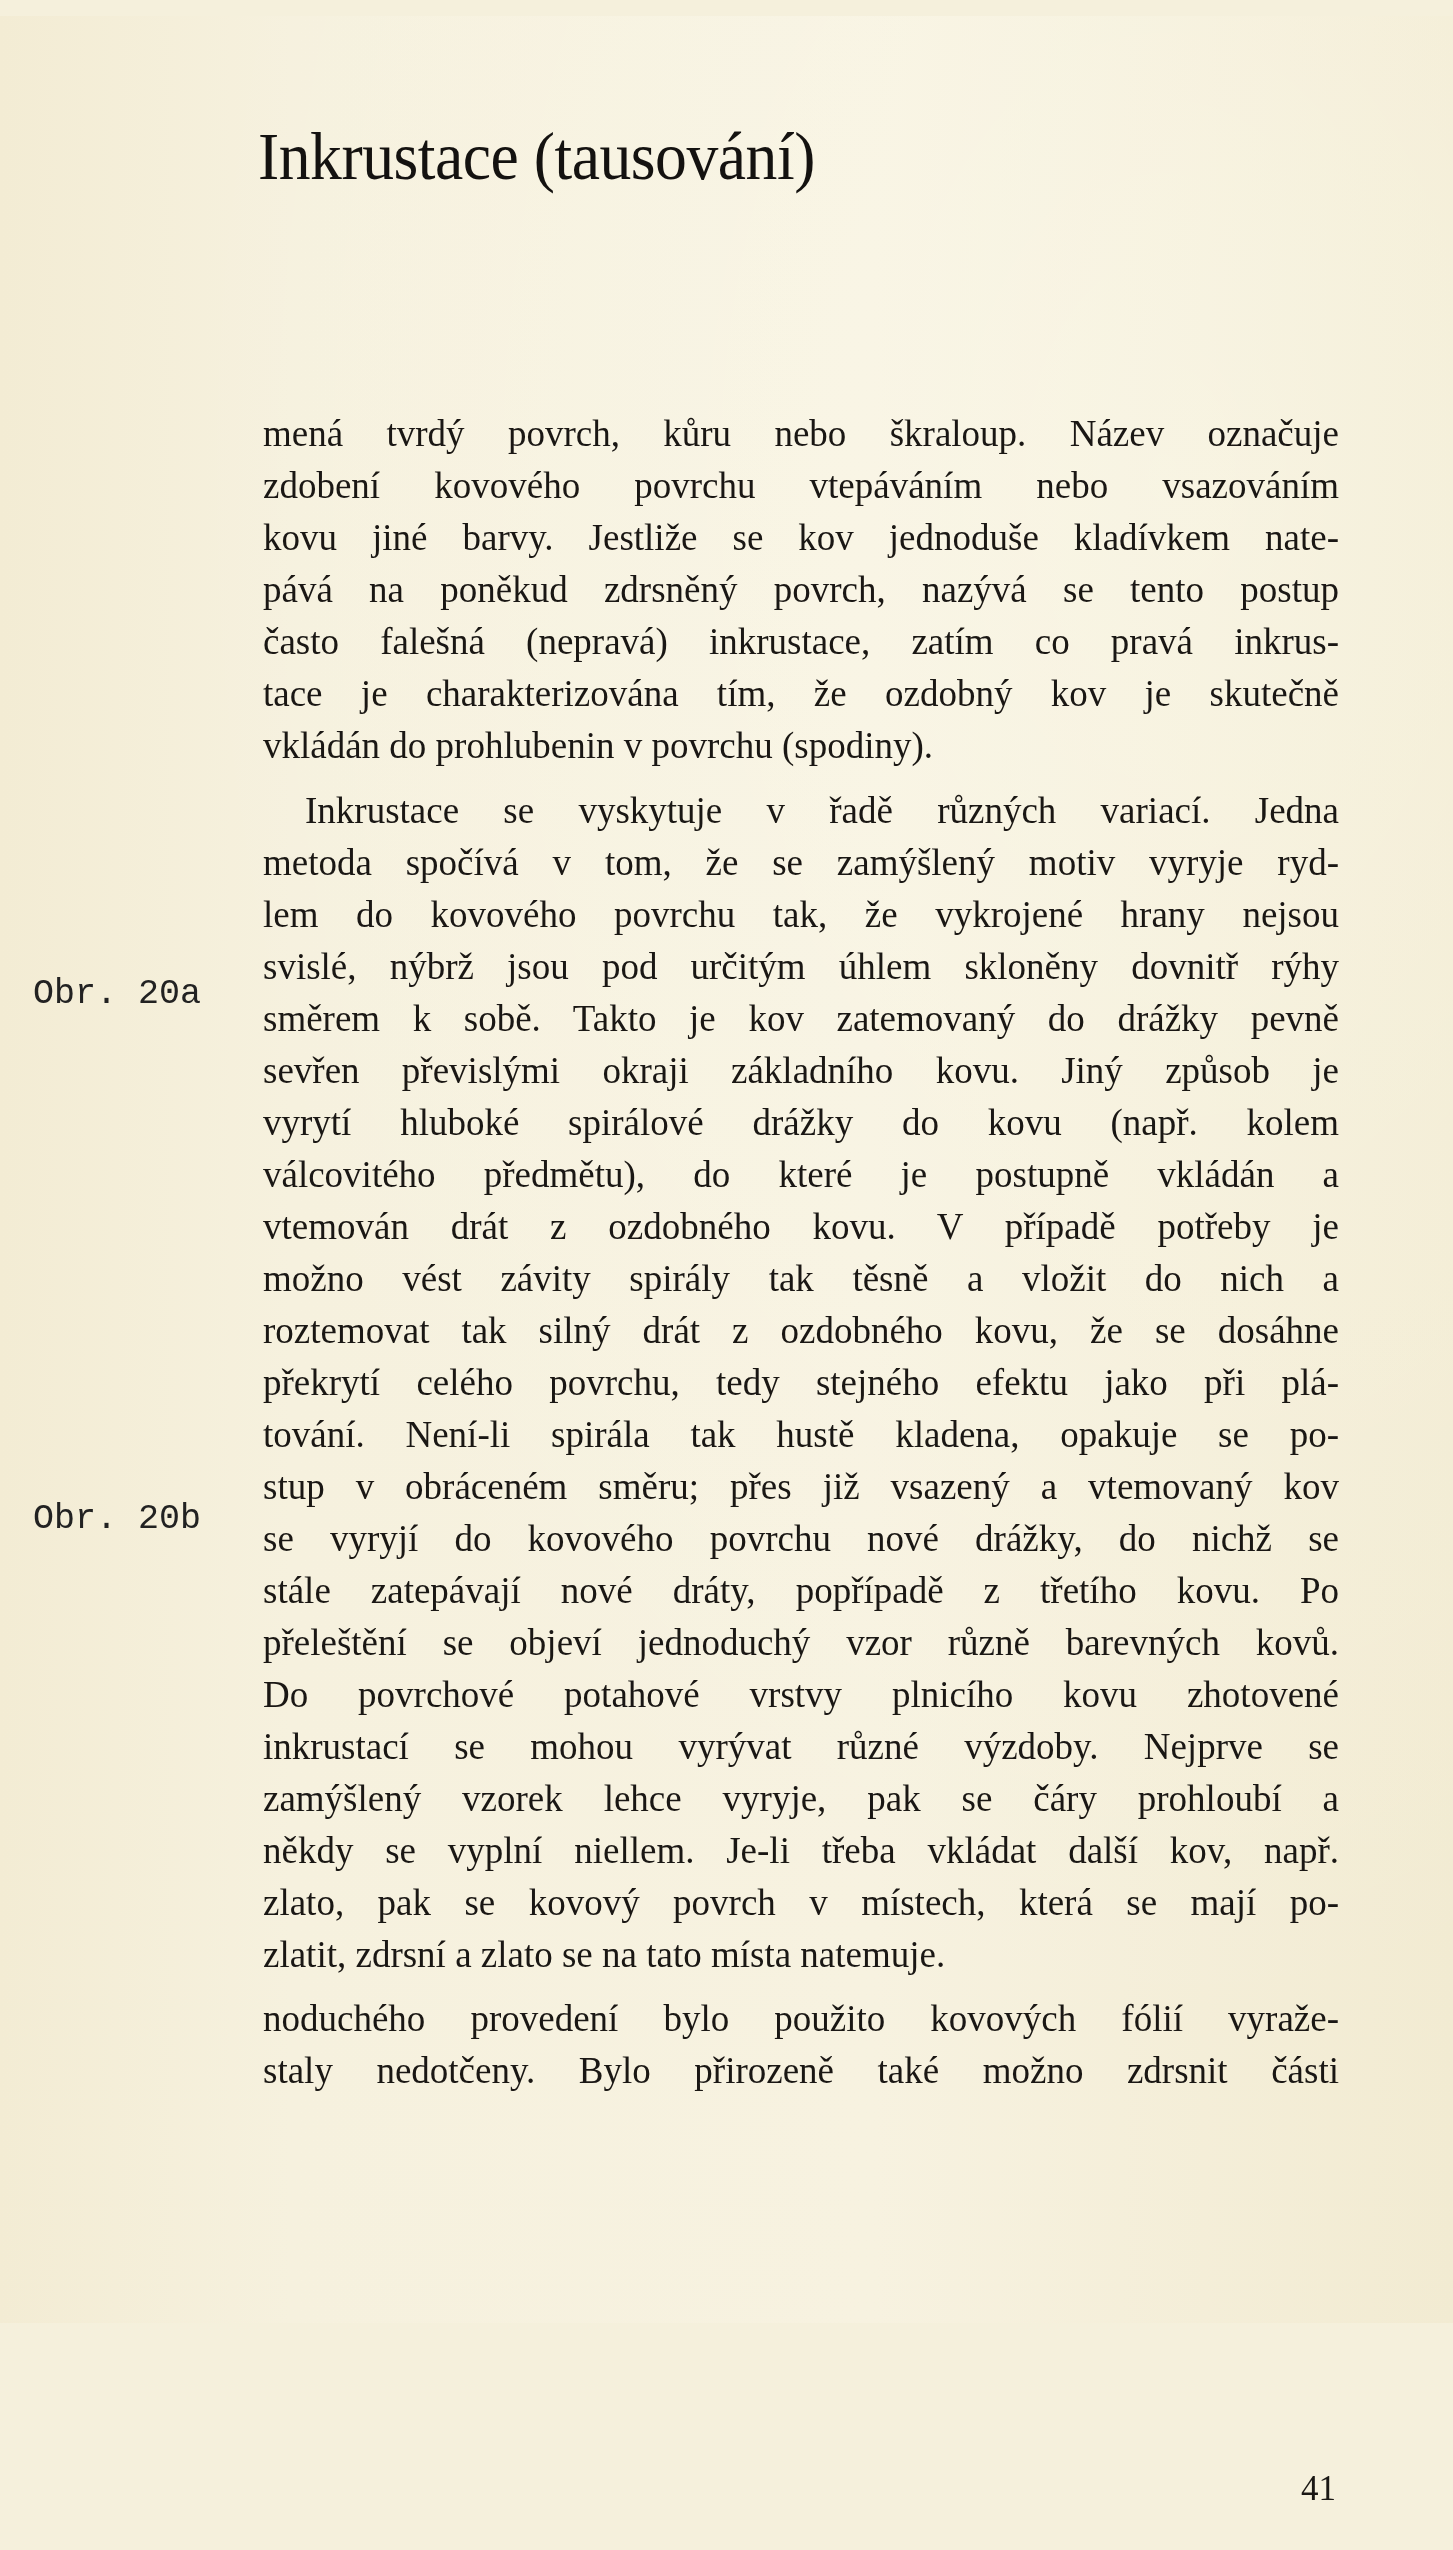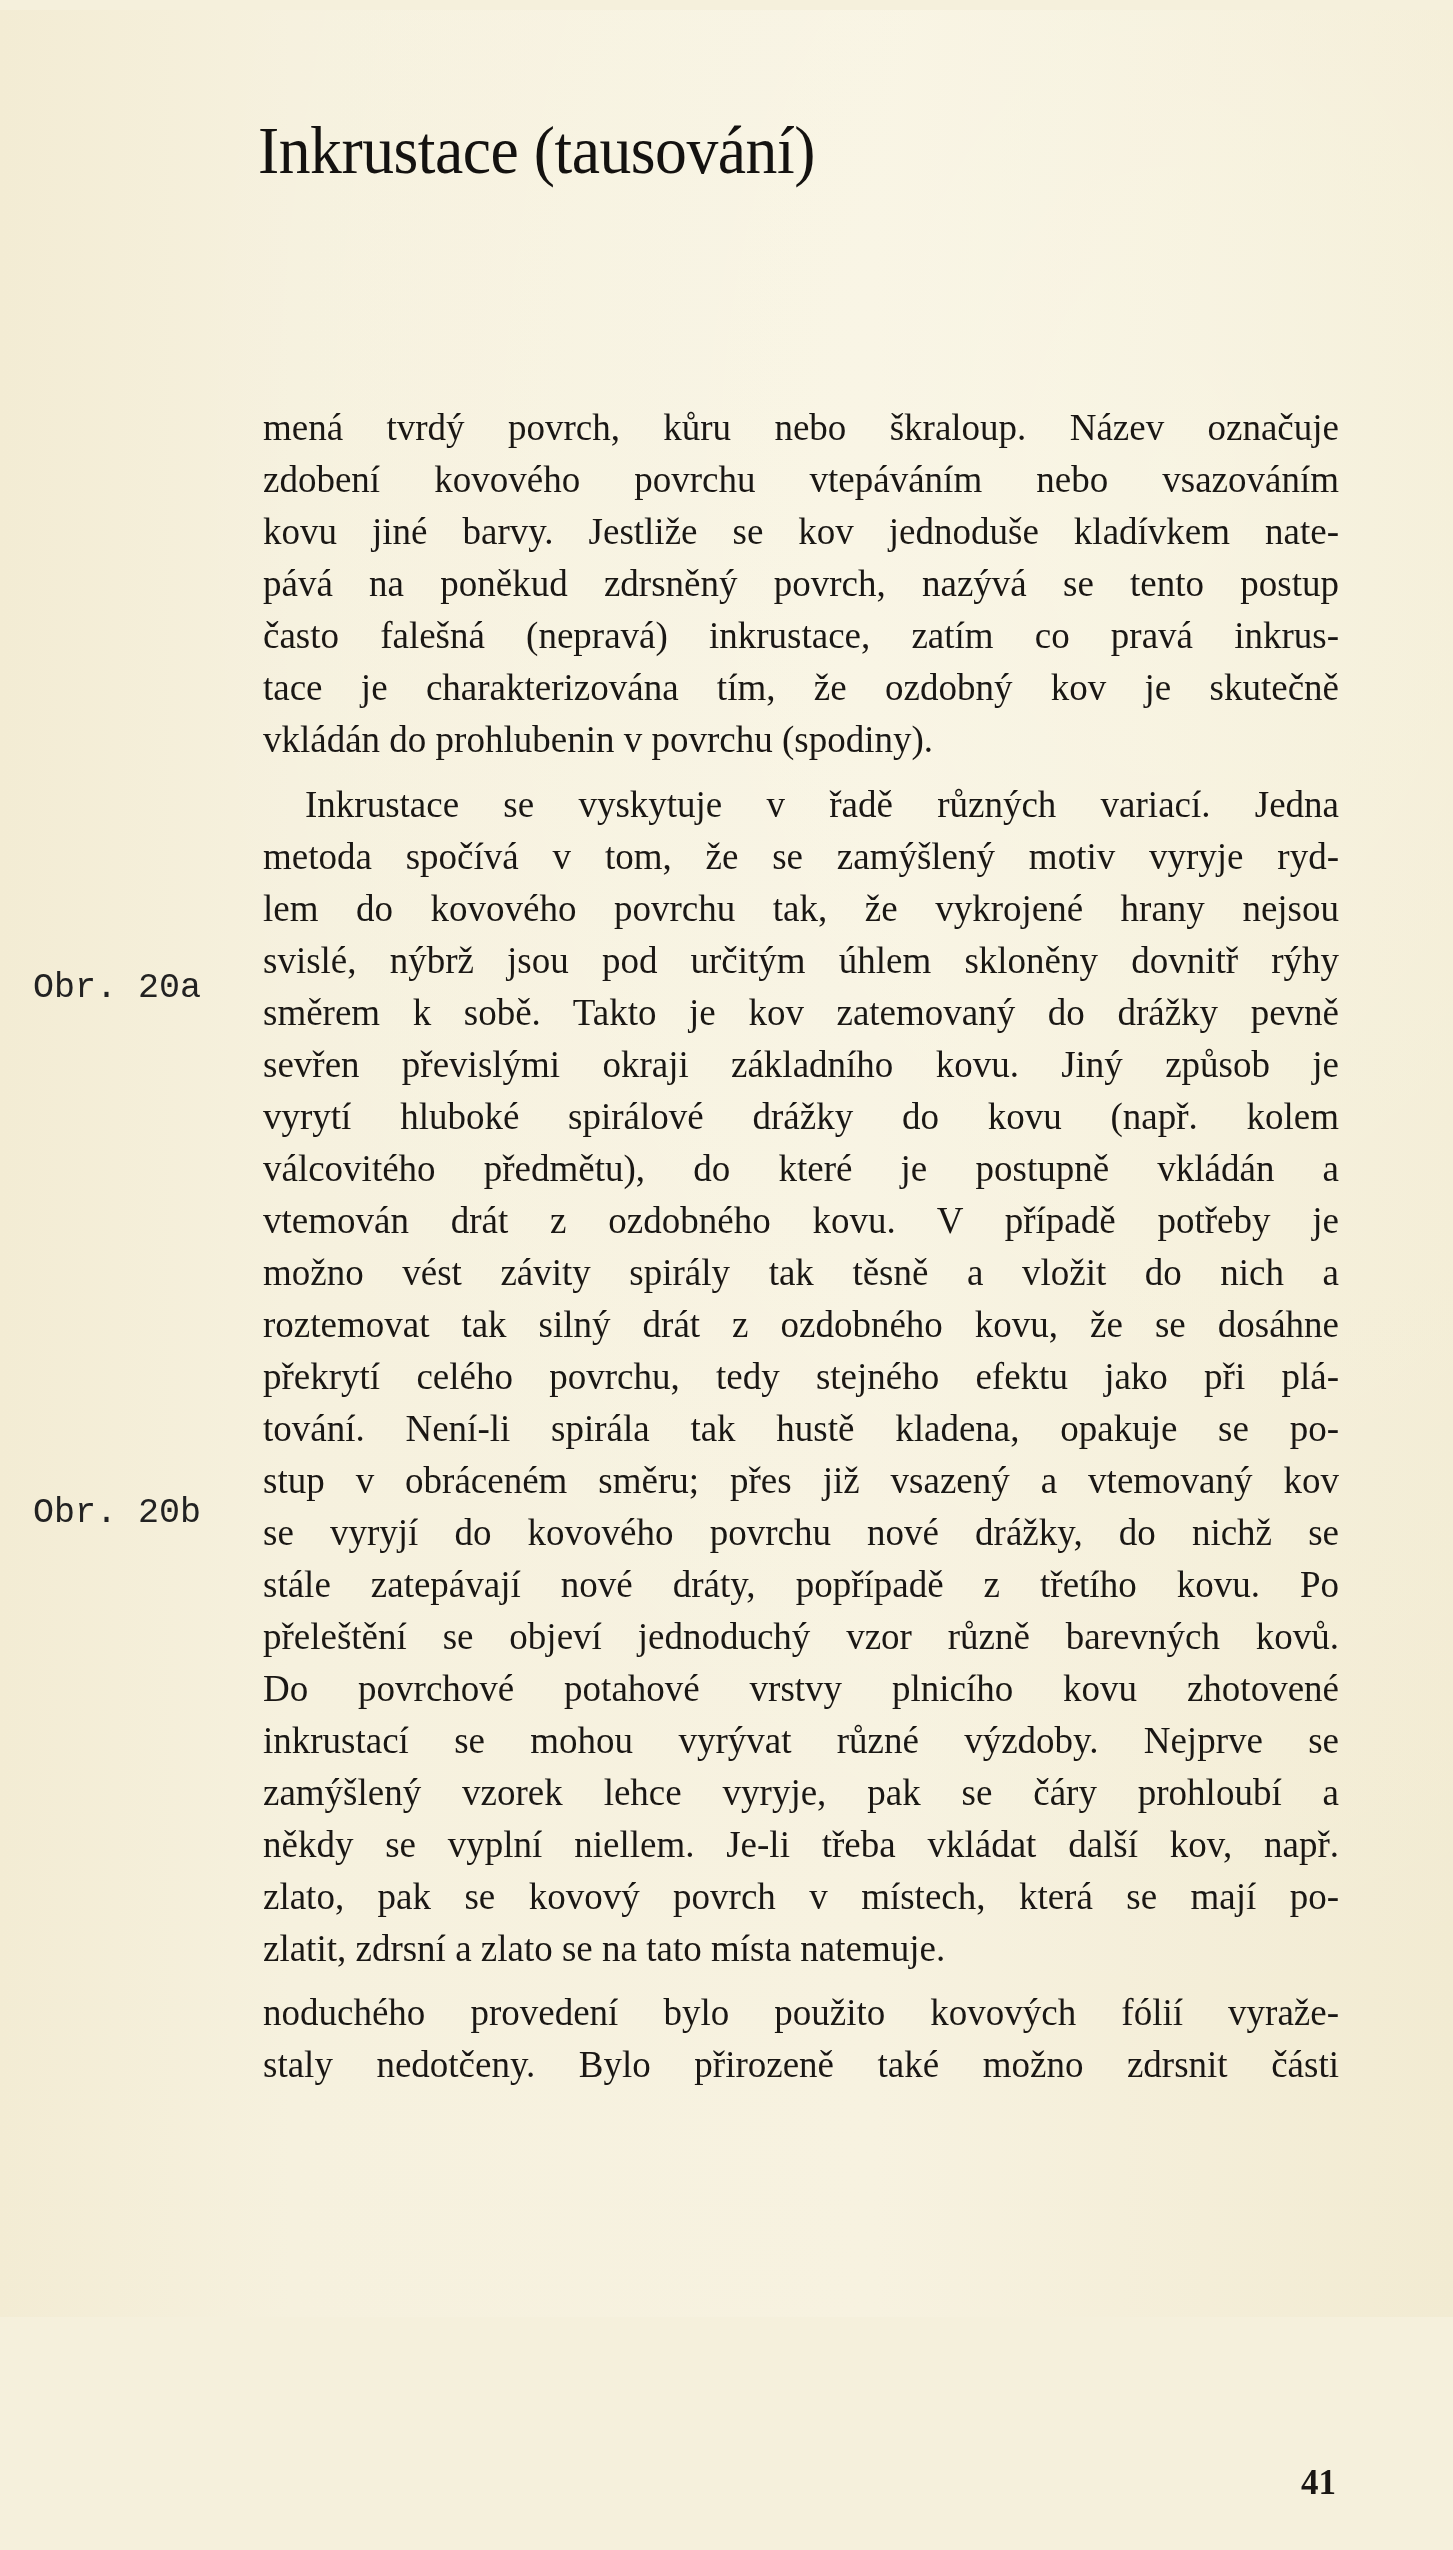--- a/index.html
+++ b/index.html
@@ -10,21 +10,21 @@
       width: 1454px;
       height: 2550px;
       background: #f5f0dc;
       position: relative;
       overflow: hidden;
       font-family: "DejaVu Serif", "Liberation Serif", serif;
       color: #1a1714;
     }
     .page {
       position: absolute;
-      left: 0; top: 10px;
+      left: 0; top: 16px;
       width: 1454px;
       height: 2307px;
       background:
         radial-gradient(ellipse at 80% 20%, rgba(255,255,245,0.35), rgba(0,0,0,0) 60%),
         linear-gradient(90deg, #f3ecd4 0%, #f6f1de 20%, #f7f2e0 60%, #f2ebd2 100%);
     }
     .title {
       position: absolute;
       left: 258px;
       top: 107px;
@@ -74,21 +74,21 @@
       color: #222;
     }
     .note-20a { top: 958px; }
     .note-20b { top: 1483px; }
     .page-number {
       position: absolute;
       left: 1301px;
       top: 2453px;
       font-family: "Liberation Serif", "DejaVu Serif", serif;
       font-size: 35px;
-      font-weight: bold;
+      font-weight: normal;
       color: #1a1714;
     }
   </style>
 </head>
 <body>
 
 <div class="page">
 
   <h1 class="title">Inkrustace (tausování)</h1>
 

